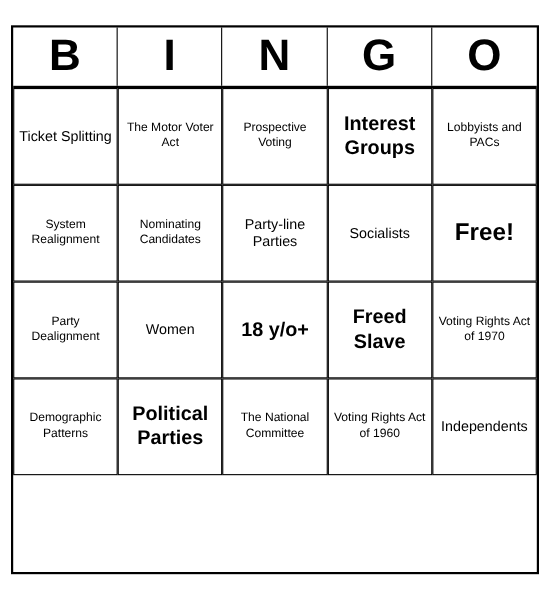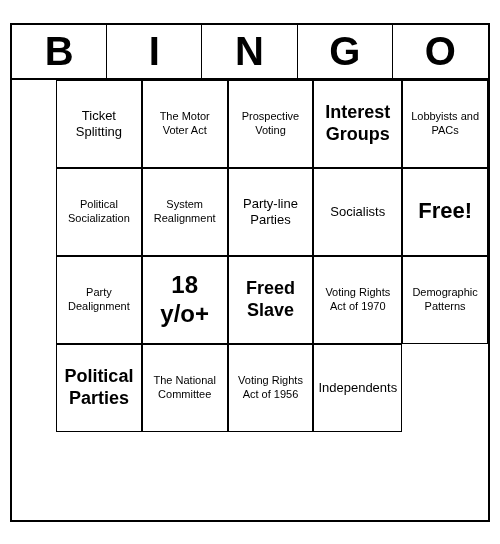--- a/index.html
+++ b/index.html
@@ -29,39 +29,38 @@
       padding: 4px 0;
       border-right: 1px solid #000;
     }
     .bingo-letter:last-child {
       border-right: none;
     }
     .bingo-grid {
       display: grid;
       grid-template-columns: repeat(5, 1fr);
       grid-template-rows: repeat(5, 1fr);
-      margin-left: 44px;
     }
     .bingo-cell {
       border: 1px solid #000;
       display: flex;
       align-items: center;
       justify-content: center;
       text-align: center;
       min-height: 88px;
       padding: 4px;
       font-size: 13px;
       line-height: 1.2;
     }
     .bingo-cell.large-text {
       font-size: 18px;
       font-weight: bold;
     }
     .bingo-cell.xlarge-text {
-      font-size: 24px;
+      font-size: 18px;
       font-weight: bold;
     }
     .bingo-cell.free {
       font-size: 22px;
       font-weight: bold;
     }
     .bingo-cell.small-text {
       font-size: 11px;
     }
   </style>
@@ -75,28 +74,29 @@
       <div class="bingo-letter">N</div>
       <div class="bingo-letter">G</div>
       <div class="bingo-letter">O</div>
     </div>
   <div class="bingo-grid">
   <div class="bingo-cell">Ticket Splitting</div>
       <div class="bingo-cell small-text">The Motor Voter Act</div>
       <div class="bingo-cell small-text">Prospective Voting</div>
       <div class="bingo-cell large-text">Interest Groups</div>
       <div class="bingo-cell small-text">Lobbyists and PACs</div>
-      <div class="bingo-cell small-text">Political Socialization</div>
       <div class="bingo-cell small-text">System Realignment</div>
+      <div class="bingo-cell small-text">Nominating Candidates</div>
       <div class="bingo-cell">Party-line Parties</div>
       <div class="bingo-cell">Socialists</div>
       <div class="bingo-cell free">Free!</div>
       <div class="bingo-cell small-text">Party Dealignment</div>
+      <div class="bingo-cell">Women</div>
       <div class="bingo-cell xlarge-text">18 y/o+</div>
       <div class="bingo-cell large-text">Freed Slave</div>
       <div class="bingo-cell small-text">Voting Rights Act of 1970</div>
       <div class="bingo-cell small-text">Demographic Patterns</div>
       <div class="bingo-cell large-text">Political Parties</div>
       <div class="bingo-cell small-text">The National Committee</div>
-      <div class="bingo-cell small-text">Voting Rights Act of 1956</div>
+      <div class="bingo-cell small-text">Voting Rights Act of 1960</div>
       <div class="bingo-cell">Independents</div>
     </div>
 </div>
 
 </body></html>

